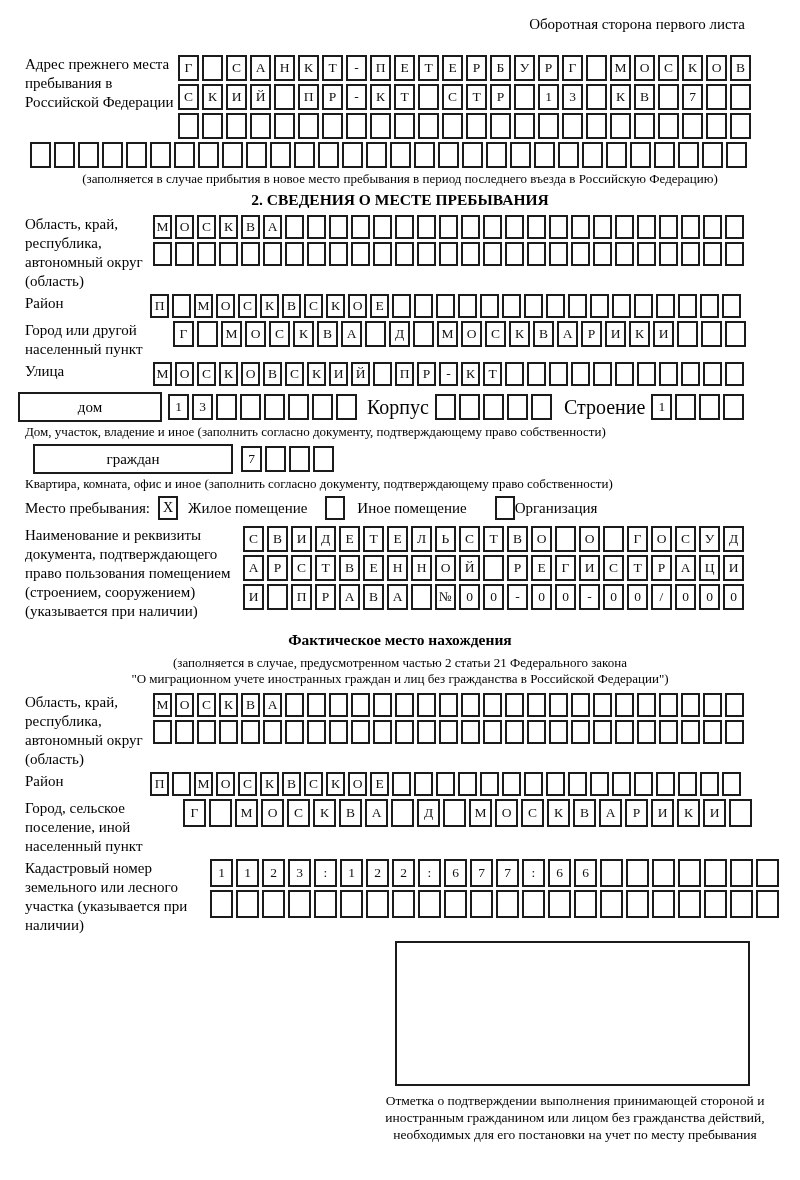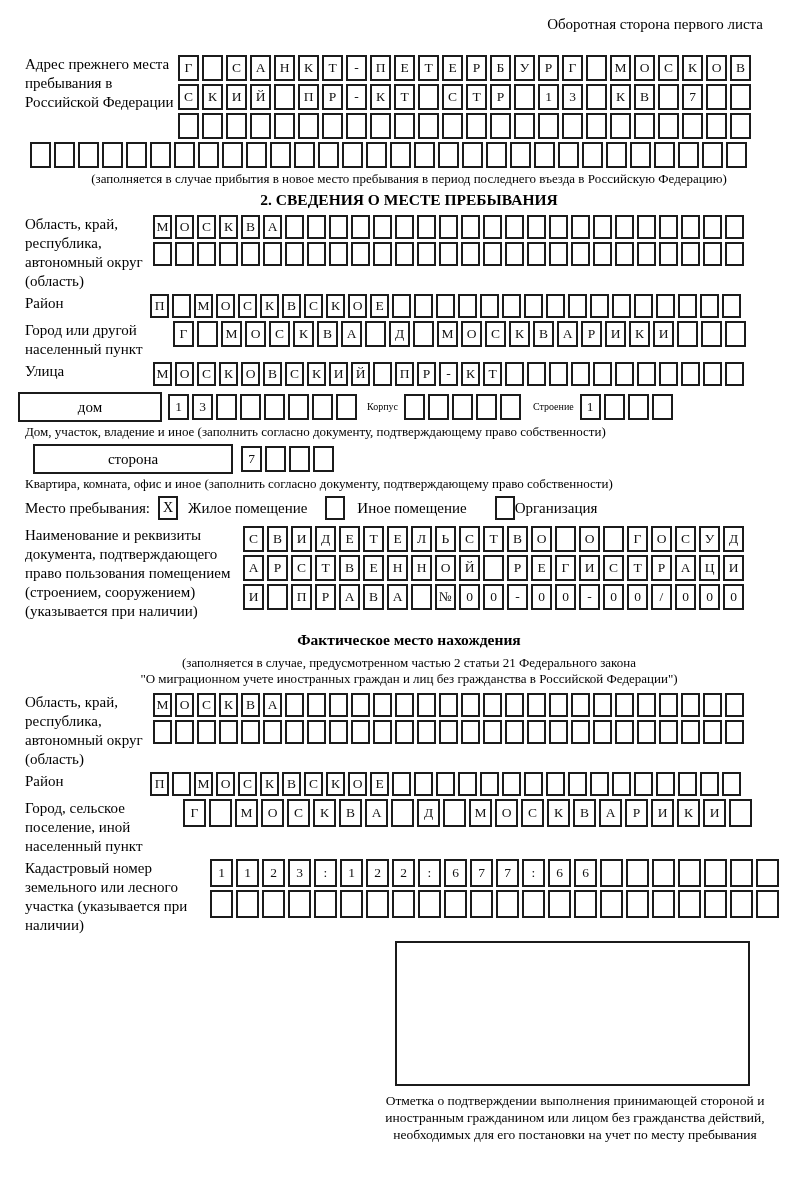--- a/index.html
+++ b/index.html
@@ -2,21 +2,21 @@
 <html><head>
 <meta charset="utf-8">
 <style>
   * { box-sizing: border-box; }
   html,body { margin:0; padding:0; }
   body {
     width:800px; height:1180px; overflow:hidden;
     background:#ffffff; color:#000;
     font-family:"Liberation Serif", serif;
   }
-  .sheet { padding:16px 7px 0 25px; }
+  .sheet { padding:16px 25px 0 25px; }
 
   .side-note { text-align:right; font-size:15px; padding-right:30px; margin-bottom:22px; }
 
   .frow { display:flex; align-items:flex-start; margin-bottom:3px; }
   .flabel { font-size:15px; line-height:19px; flex-shrink:0; }
   .cellcol { display:flex; flex-direction:column; gap:3px; }
 
   .cellrow { display:flex; gap:3px; }
   .cell {
     border:2px solid #1b1b1b; background:#fff;
@@ -29,21 +29,21 @@
 
   .caption { font-size:13px; line-height:16px; }
   .caption.center { text-align:center; }
   .sec-title { text-align:center; font-weight:bold; font-size:15.5px; margin:4px 0 6px 0; }
 
   .field {
     border:2px solid #1b1b1b; height:30px;
     display:flex; align-items:center; justify-content:center;
     font-size:15px;
   }
-  .inline-lbl { font-size:10px; line-height:30px; }
+  .inline-lbl { font-size:20px; line-height:30px; }
 
   .cb {
     border:2px solid #1b1b1b; width:20px; height:24px;
     display:inline-flex; align-items:center; justify-content:center;
     font-size:14px; flex-shrink:0;
   }
   .cbrow { display:flex; align-items:center; font-size:15px; margin-top:4px; }
 
   .bigbox {
     width:355px; height:145px; border:2px solid #1b1b1b;
@@ -364,21 +364,21 @@
     <div class="cellrow cw21" style="margin-left:6px;">
         <div class="cell">1</div>
         <div class="cell"></div>
         <div class="cell"></div>
         <div class="cell"></div>
       </div>
   </div>
   <div class="caption">Дом, участок, владение и иное (заполнить согласно документу, подтверждающему право собственности)</div>
 
   <div style="display:flex;align-items:center;margin:4px 0 2px 8px;">
-    <div class="field" style="width:200px;">сторона</div>
+    <div class="field" style="width:200px;">граждан</div>
     <div class="cellrow cw21" style="margin-left:8px;">
         <div class="cell">7</div>
         <div class="cell"></div>
         <div class="cell"></div>
         <div class="cell"></div>
       </div>
   </div>
   <div class="caption">Квартира, комната, офис и иное (заполнить согласно документу, подтверждающему право собственности)</div>
 
   <div class="cbrow">

